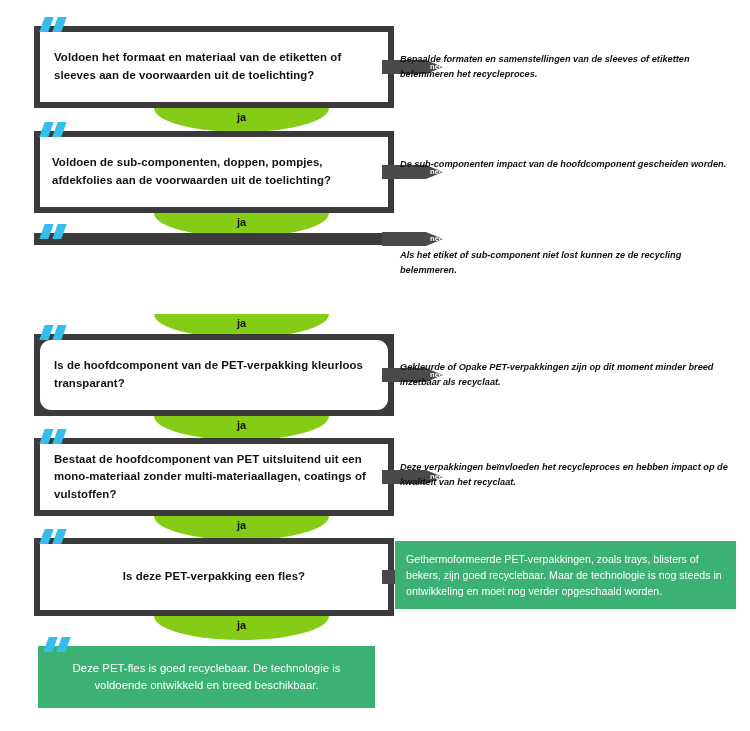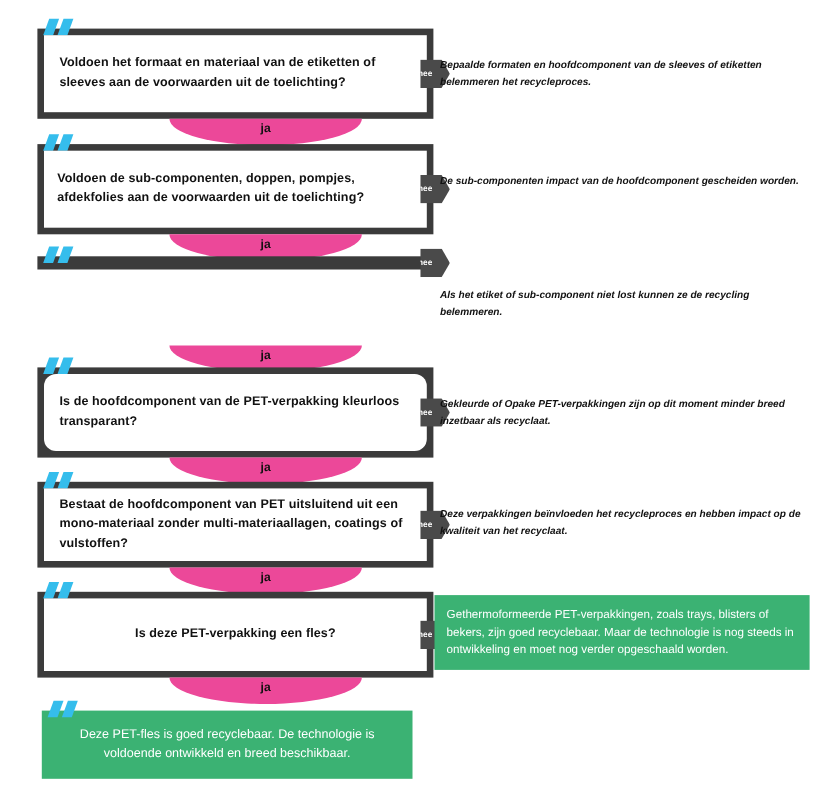--- a/index.html
+++ b/index.html
@@ -88,42 +88,43 @@
   .corner-mark i:nth-child(1) { left: 2px; }
   .corner-mark i:nth-child(2) { left: 15px; }
 
   
   .nee {
     position: absolute;
     top: 50%;
     transform: translateY(-50%);
     left: 348px;
     width: 27px;
-    height: 26px;
+    height: 14px;
     background: #4a4a4a;
     display: flex;
     align-items: center;
-    justify-content: flex-start;
+    justify-content: flex-end;
     clip-path: polygon(0 0, 72% 0, 100% 50%, 72% 100%, 0 100%);
+    padding-left: 34px;
   }
   .nee span {
     font-size: 7.5px;
     font-weight: bold;
     color: #ffffff;
     line-height: 1;
     margin-left: -2px;
   }
 
   
   .ja {
     position: absolute;
     left: 120px;
     width: 175px;
     height: 24px;
-    background: #ec4899;
+    background: #84cc16;
     border-radius: 0 0 50% 50% / 0 0 100% 100%;
     display: flex;
     align-items: flex-start;
     justify-content: center;
   }
   .ja span {
     font-size: 11px;
     font-weight: bold;
     color: #111111;
     line-height: 1;
@@ -195,21 +196,21 @@
           <div class="q-text">Voldoen het formaat en materiaal van de etiketten of sleeves aan de voorwaarden uit de toelichting?</div>
         </div>
       </div>
       <div class="nee">
         <span>nee</span>
       </div>
       <div class="ja" style="top:82px;">
         <span>ja</span>
       </div>
     </div>
-    <div class="note" style="top:26px;">Bepaalde formaten en hoofdcomponent van de sleeves of etiketten belemmeren het recycleproces.</div>
+    <div class="note" style="top:26px;">Bepaalde formaten en samenstellingen van de sleeves of etiketten belemmeren het recycleproces.</div>
   </div>
 
   <div class="row" style="top:131px;">
     <div class="q-wrap">
       <div class="q-frame">
         <div class="corner-mark">
             <i></i>
             <i></i>
           </div>
         <div class="q-box" style="height:70px;padding-left:12px;">
@@ -234,21 +235,21 @@
             <i></i>
           </div>
       </div>
       <div class="nee">
         <span>nee</span>
       </div>
       <div class="ja" style="top:81px;">
         <span>ja</span>
       </div>
     </div>
-    <div class="note" style="top:28px;">Als het etiket of sub-component niet lost kunnen ze de recycling belemmeren.</div>
+    <div class="note" style="top:15px;">Als het etiket of sub-component niet lost kunnen ze de recycling belemmeren.</div>
   </div>
 
   <div class="row" style="top:334px;">
     <div class="q-wrap">
       <div class="q-frame">
         <div class="corner-mark">
             <i></i>
             <i></i>
           </div>
         <div class="q-box" style="height:70px;border-radius:11px;">

